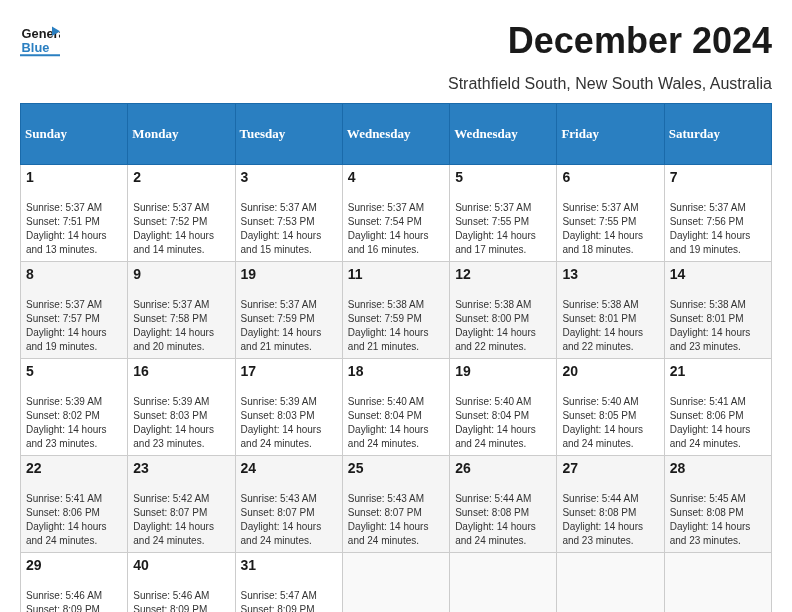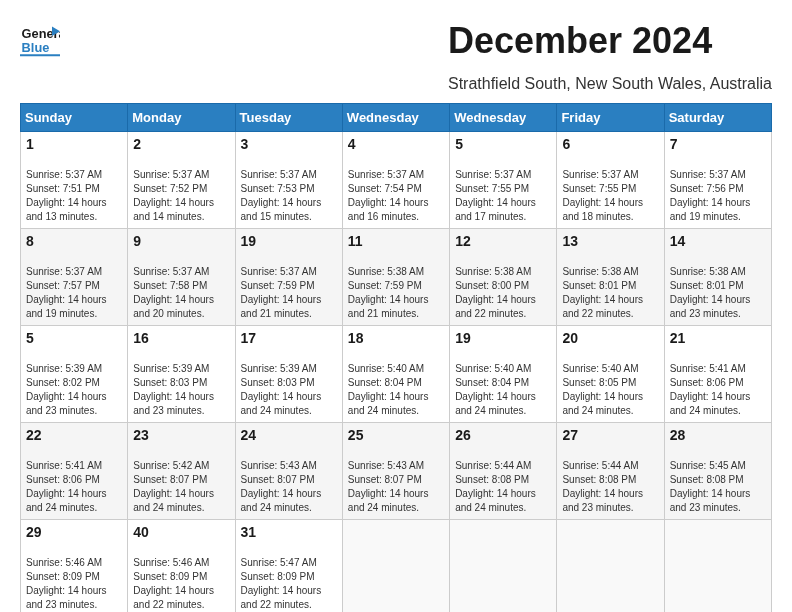--- a/index.html
+++ b/index.html
@@ -10,44 +10,46 @@
       min-height: 612px;
       padding: 20px;
     }
     .header-section {
       display: flex;
       justify-content: space-between;
       align-items: flex-start;
       margin-bottom: 10px;
     }
     .title-section {
+      text-align: right;
     }
     .main-title {
       font-size: 36px;
       font-weight: bold;
       color: #1a1a1a;
     }
     .subtitle {
       font-size: 16px;
       color: #333;
       margin-top: 13px;
     }
     .calendar {
       width: 100%;
       border-collapse: collapse;
       font-size: 11px;
     }
     .calendar th {
       background: #2a7fc1;
       color: #fff;
-      padding: 6px 4px;
+      padding: 22px 4px;
       text-align: left;
       font-size: 13px;
       font-weight: bold;
       border: 1px solid #1a6aaa;
+      font-family: Liberation Serif, serif;
     }
     .calendar td {
       border: 1px solid #ccc;
       vertical-align: top;
       padding: 4px 5px;
       width: 14.28%;
       min-height: 80px;
       background: #fff;
     }
     .calendar tr:nth-child(even) td {

